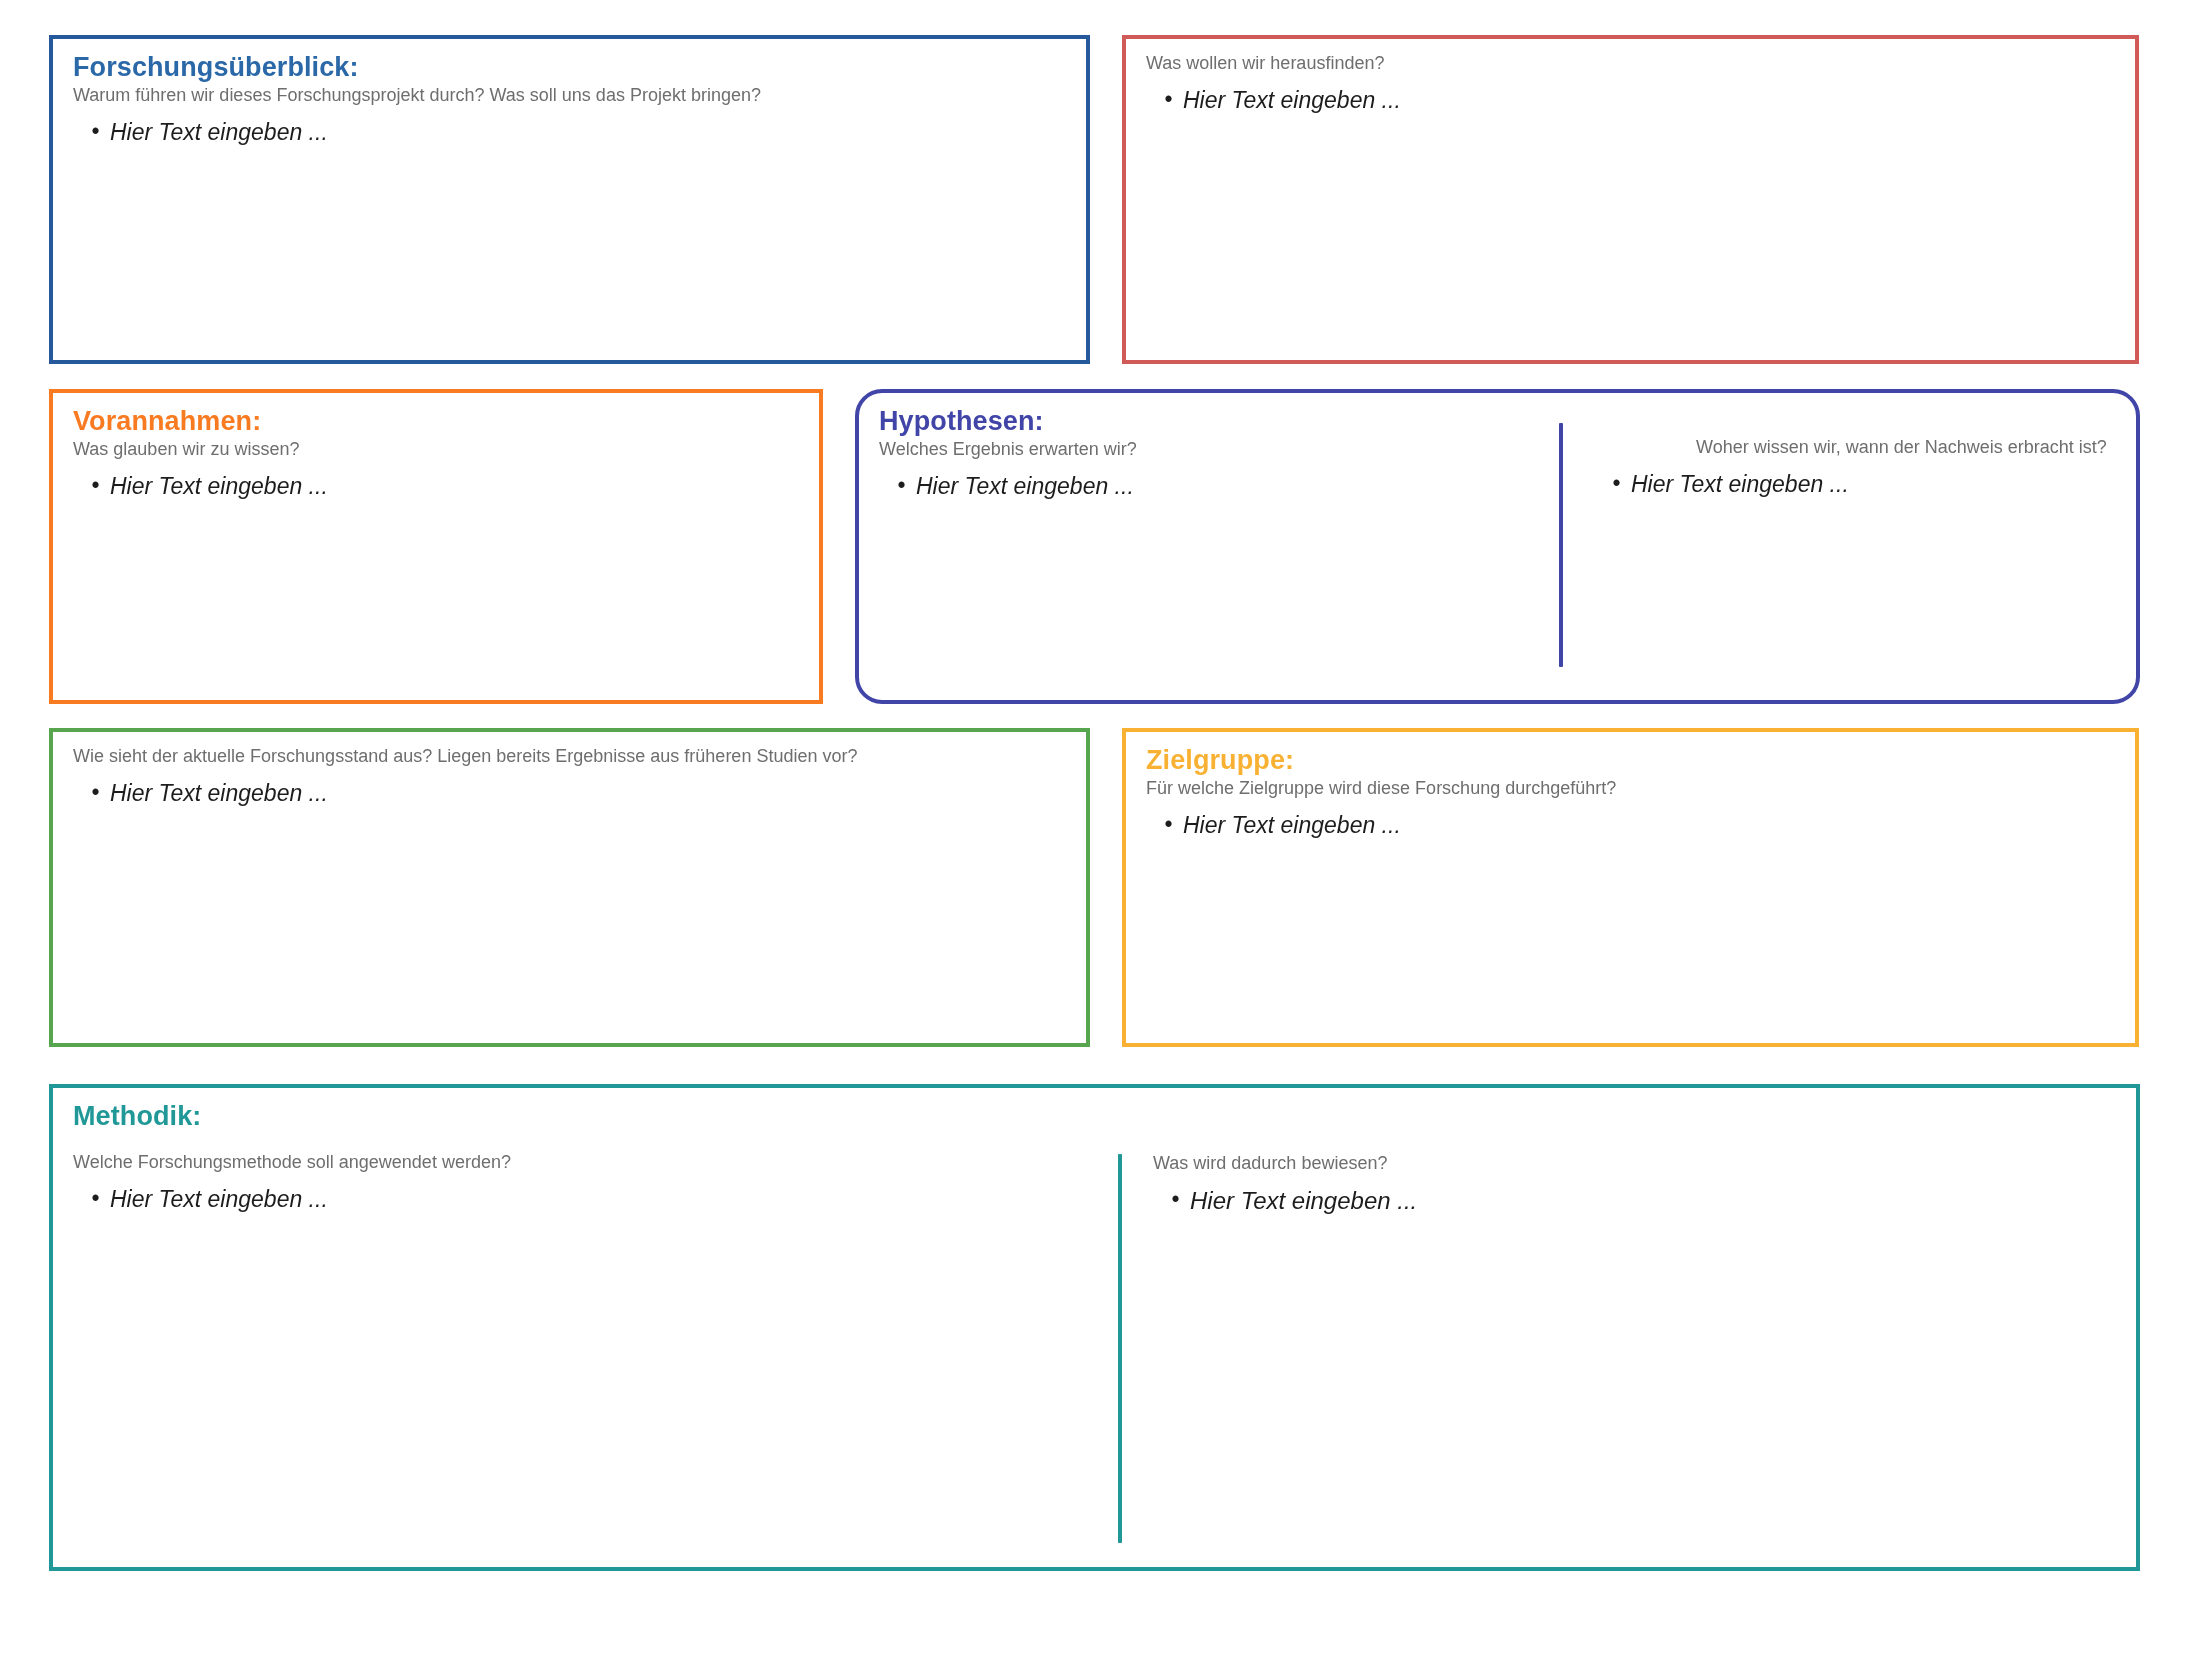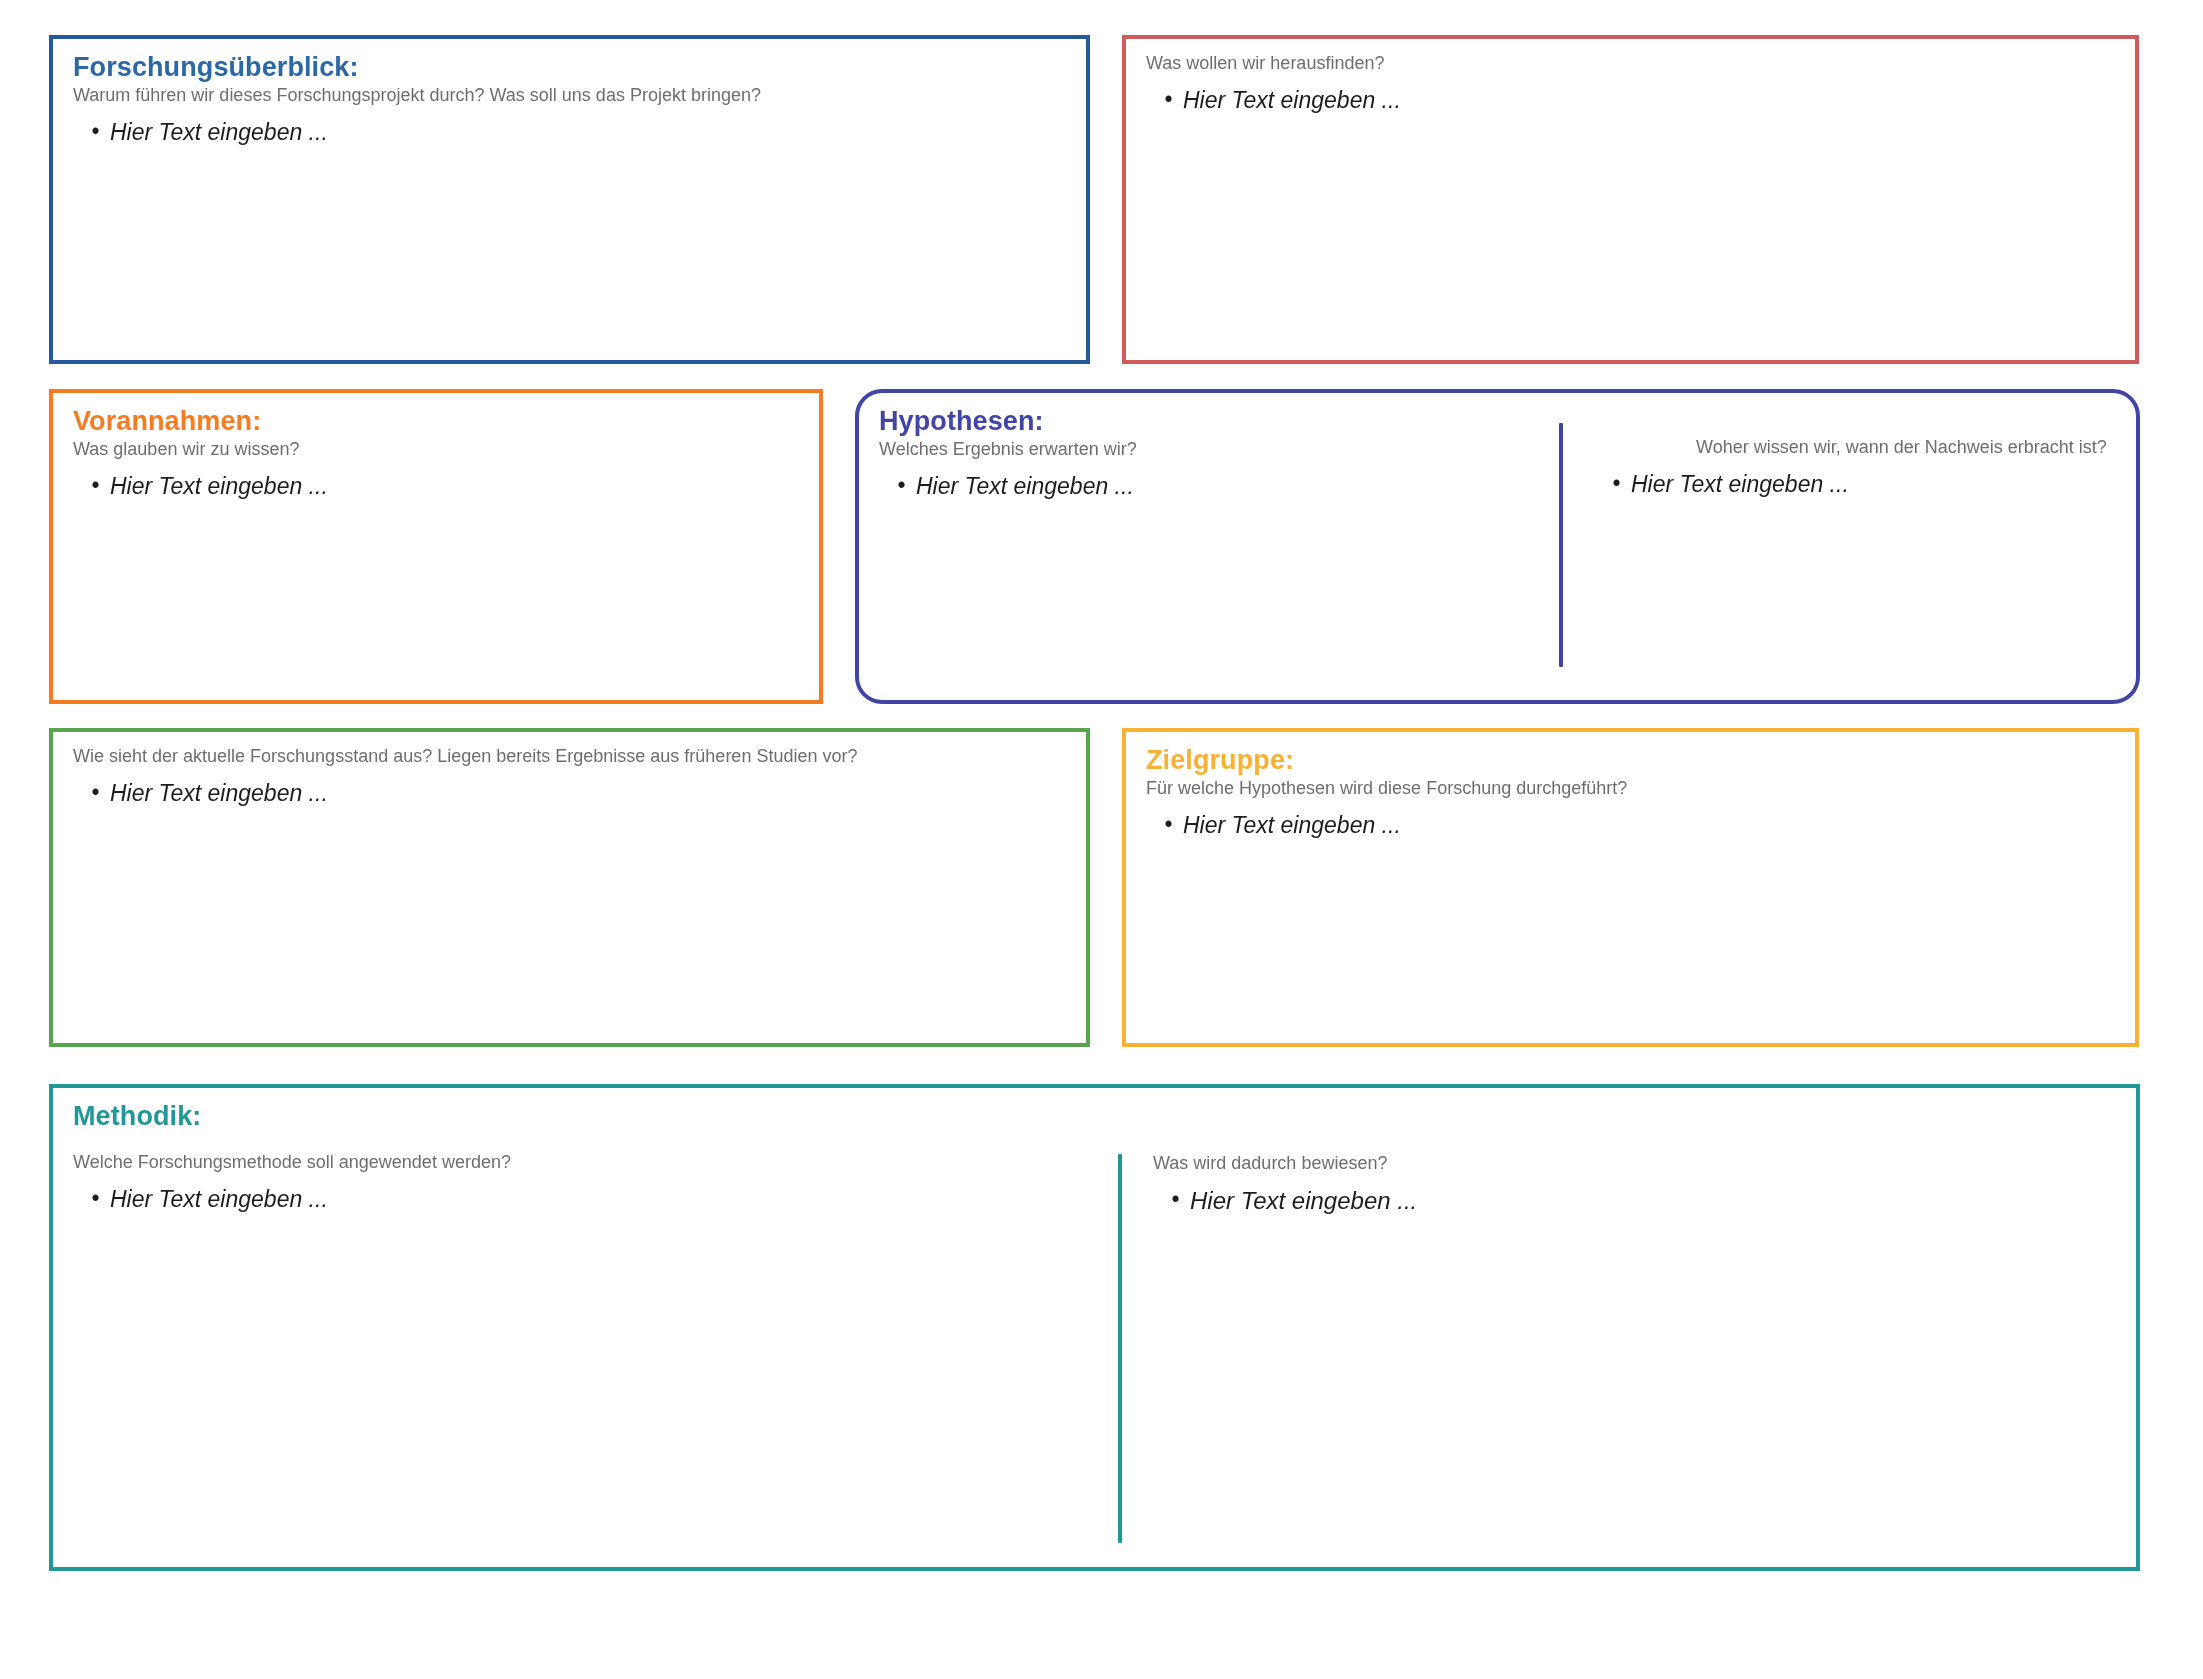--- a/index.html
+++ b/index.html
@@ -246,21 +246,21 @@
       <p class="box-subtitle">Wie sieht der aktuelle Forschungsstand aus? Liegen bereits Ergebnisse aus früheren Studien vor?</p>
       <ul class="bullets">
         <li>Hier Text eingeben ...</li>
       </ul>
     </section>
 
     <div class="gap"></div>
 
     <section class="box" id="box-audience">
       <h2 class="box-title">Zielgruppe:</h2>
-      <p class="box-subtitle">Für welche Hypothesen wird diese Forschung durchgeführt?</p>
+      <p class="box-subtitle">Für welche Zielgruppe wird diese Forschung durchgeführt?</p>
       <ul class="bullets">
         <li>Hier Text eingeben ...</li>
       </ul>
     </section>
 
   </div>
 
   <div class="row row-4">
 
     <section class="box" id="box-method">

